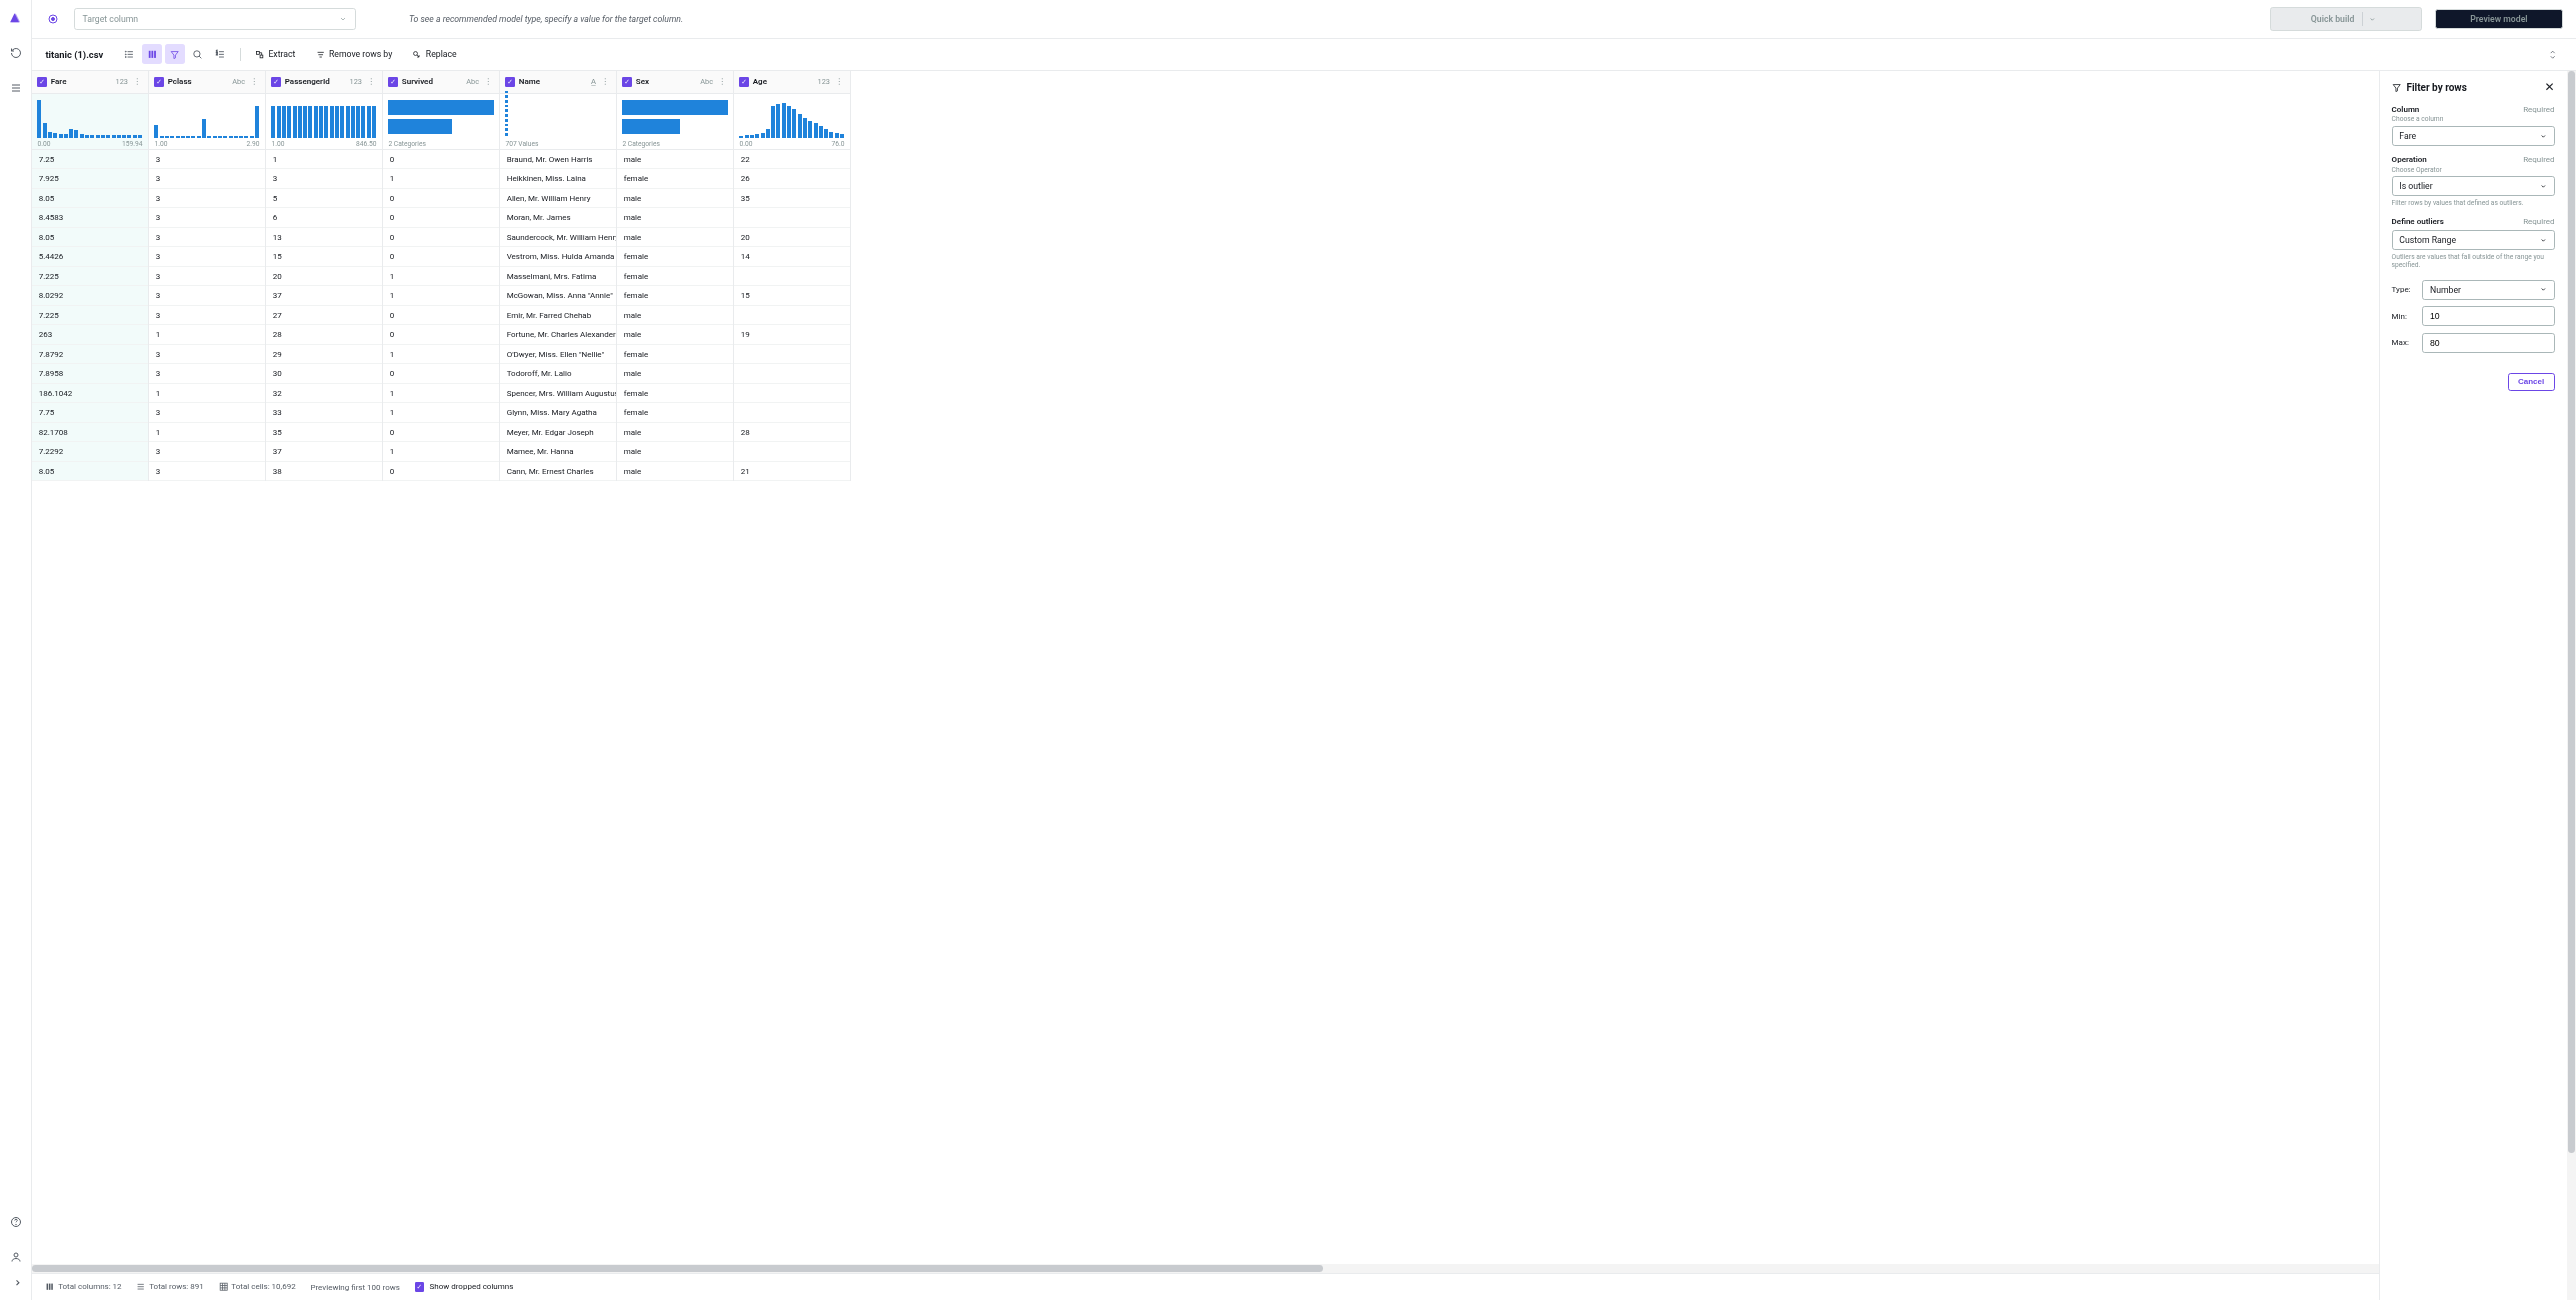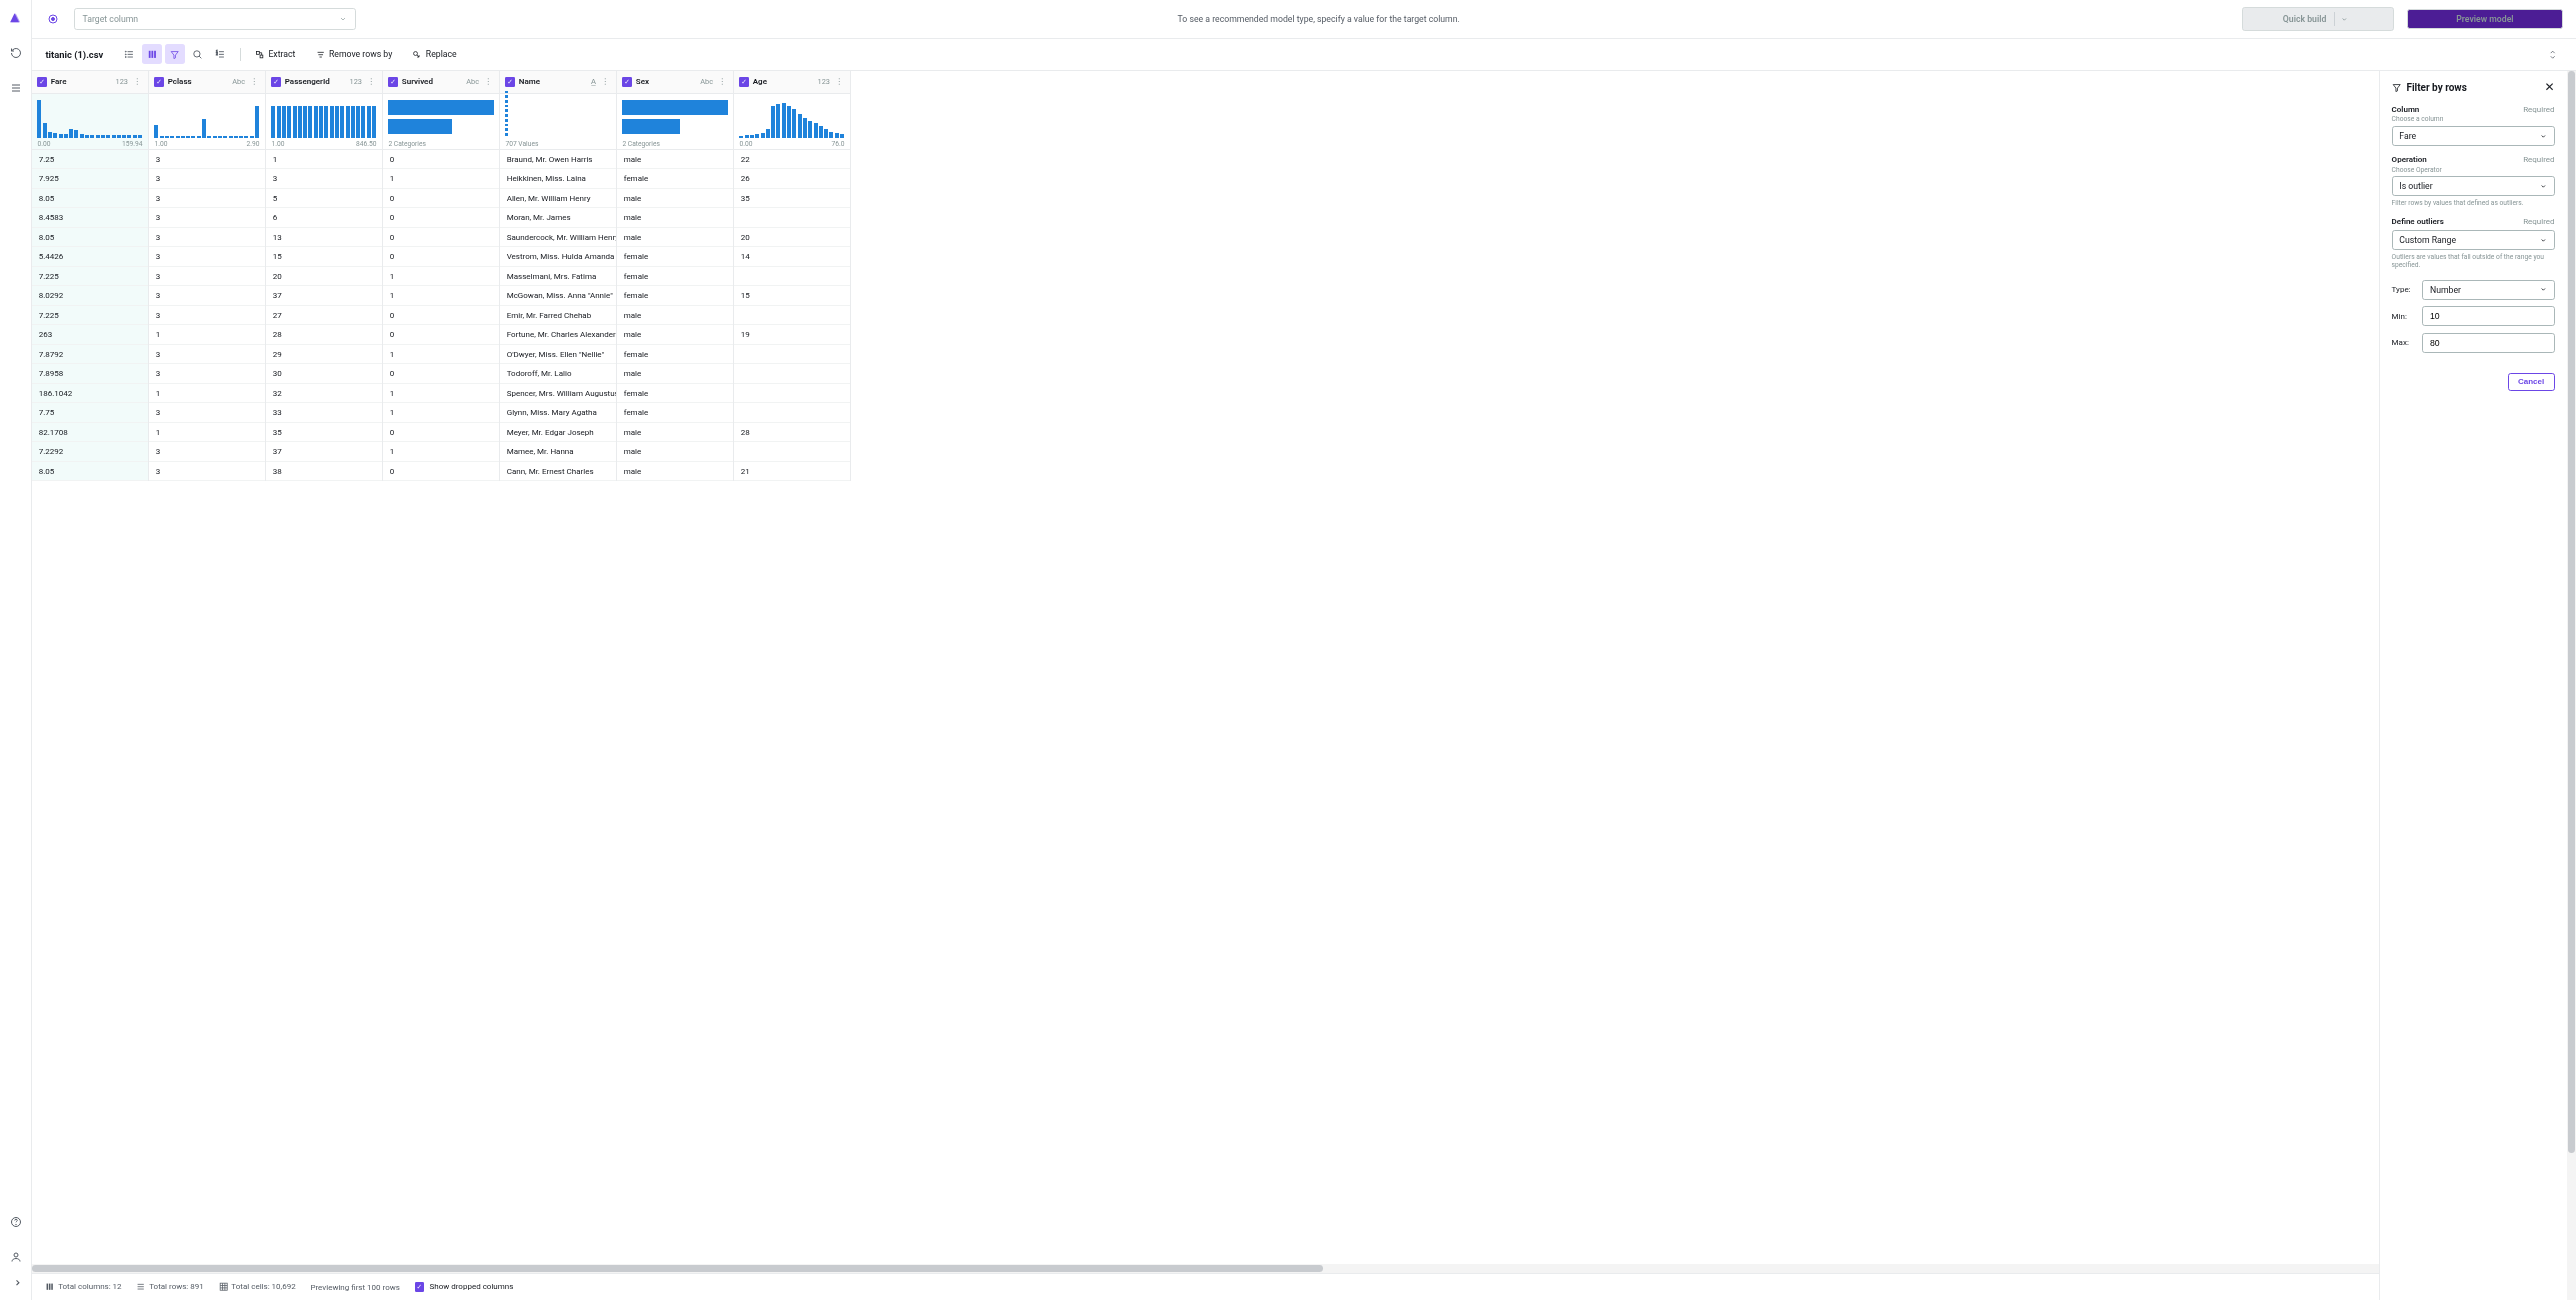--- a/index.html
+++ b/index.html
@@ -6,24 +6,24 @@
 body { font-family: -apple-system, BlinkMacSystemFont, "Segoe UI", Roboto, Helvetica, Arial, sans-serif; font-size: 8.7px; color: #16191f; background: #fff; overflow: hidden; }
 .app { display: flex; height: 100vh; }
 .left-rail { width: 32px; background: #fff; border-right: 0.7px solid #e9ebed; display: flex; flex-direction: column; align-items: center; padding-top: 8px; gap: 16px; }
 .left-rail .icon-btn { width: 19px; height: 19px; display: flex; align-items: center; justify-content: center; cursor: pointer; color: #545b64; }
 .left-rail .spacer { flex: 1; }
 .main { flex: 1; display: flex; flex-direction: column; min-width: 0; }
 
 .topbar { display: flex; align-items: center; padding: 6.7px 13.4px; border-bottom: 0.7px solid #e9ebed; gap: 13.4px; }
 .topbar .target-icn { color: #6b46e6; width: 14.8px; height: 14.8px; display: flex; align-items: center; justify-content: center; }
 .target-select { flex: 0 0 282px; border: 0.7px solid #d5dbdb; border-radius: 2.7px; padding: 4.7px 8px; color: #879596; display: flex; justify-content: space-between; align-items: center; cursor: pointer; }
-.top-msg { flex: 1; color: #545b64; font-size: 8.7px; text-align: center; padding-left: 40px;}
+.top-msg { flex: 1; color: #545b64; font-size: 8.7px; text-align: left; padding-left: 40px; font-style: italic;}
 .btn-quick { background: #e9ebed; color: #879596; border: 0.7px solid #d5dbdb; border-radius: 2.7px; padding: 4px 40px; font-weight: 600; cursor: default; display:flex; align-items:center;}
 .btn-quick-split{border-left:0.7px solid #ccd1d5;padding:4px 5.4px;margin-left:8px;}
-.btn-preview { background: #4c1d95; color: #879596; border: 0.7px solid #d5dbdb; border-radius: 2.7px; padding: 4px 48px; font-weight: 600; cursor: default; }
+.btn-preview { background: #0f172a; color: #879596; border: 0.7px solid #d5dbdb; border-radius: 2.7px; padding: 4px 34px; font-weight: 600; cursor: default; }
 
 .subbar { display: flex; align-items: center; padding: 5.4px 13.4px; gap: 9.4px; border-bottom: 0.7px solid #e9ebed; }
 .filename { font-weight: 700; font-size: 9.4px; margin-right: 6.7px; }
 .tool-group { display: flex; align-items: center; gap: 2.7px; }
 .tool-btn { width: 20px; height: 20px; display: flex; align-items: center; justify-content: center; border-radius: 2.7px; cursor: pointer; color: #545b64; }
 .tool-btn.active { background: #e3dcff; color: #6b46e6; }
 .tool-label-btn { display: flex; align-items: center; gap: 4px; padding: 2.7px 5.4px; cursor: pointer; color: #16191f; font-size: 8.7px; }
 .divider-v { width: 0.7px; height: 13.4px; background: #d5dbdb; }
 .subbar .spacer { flex: 1; }
 

